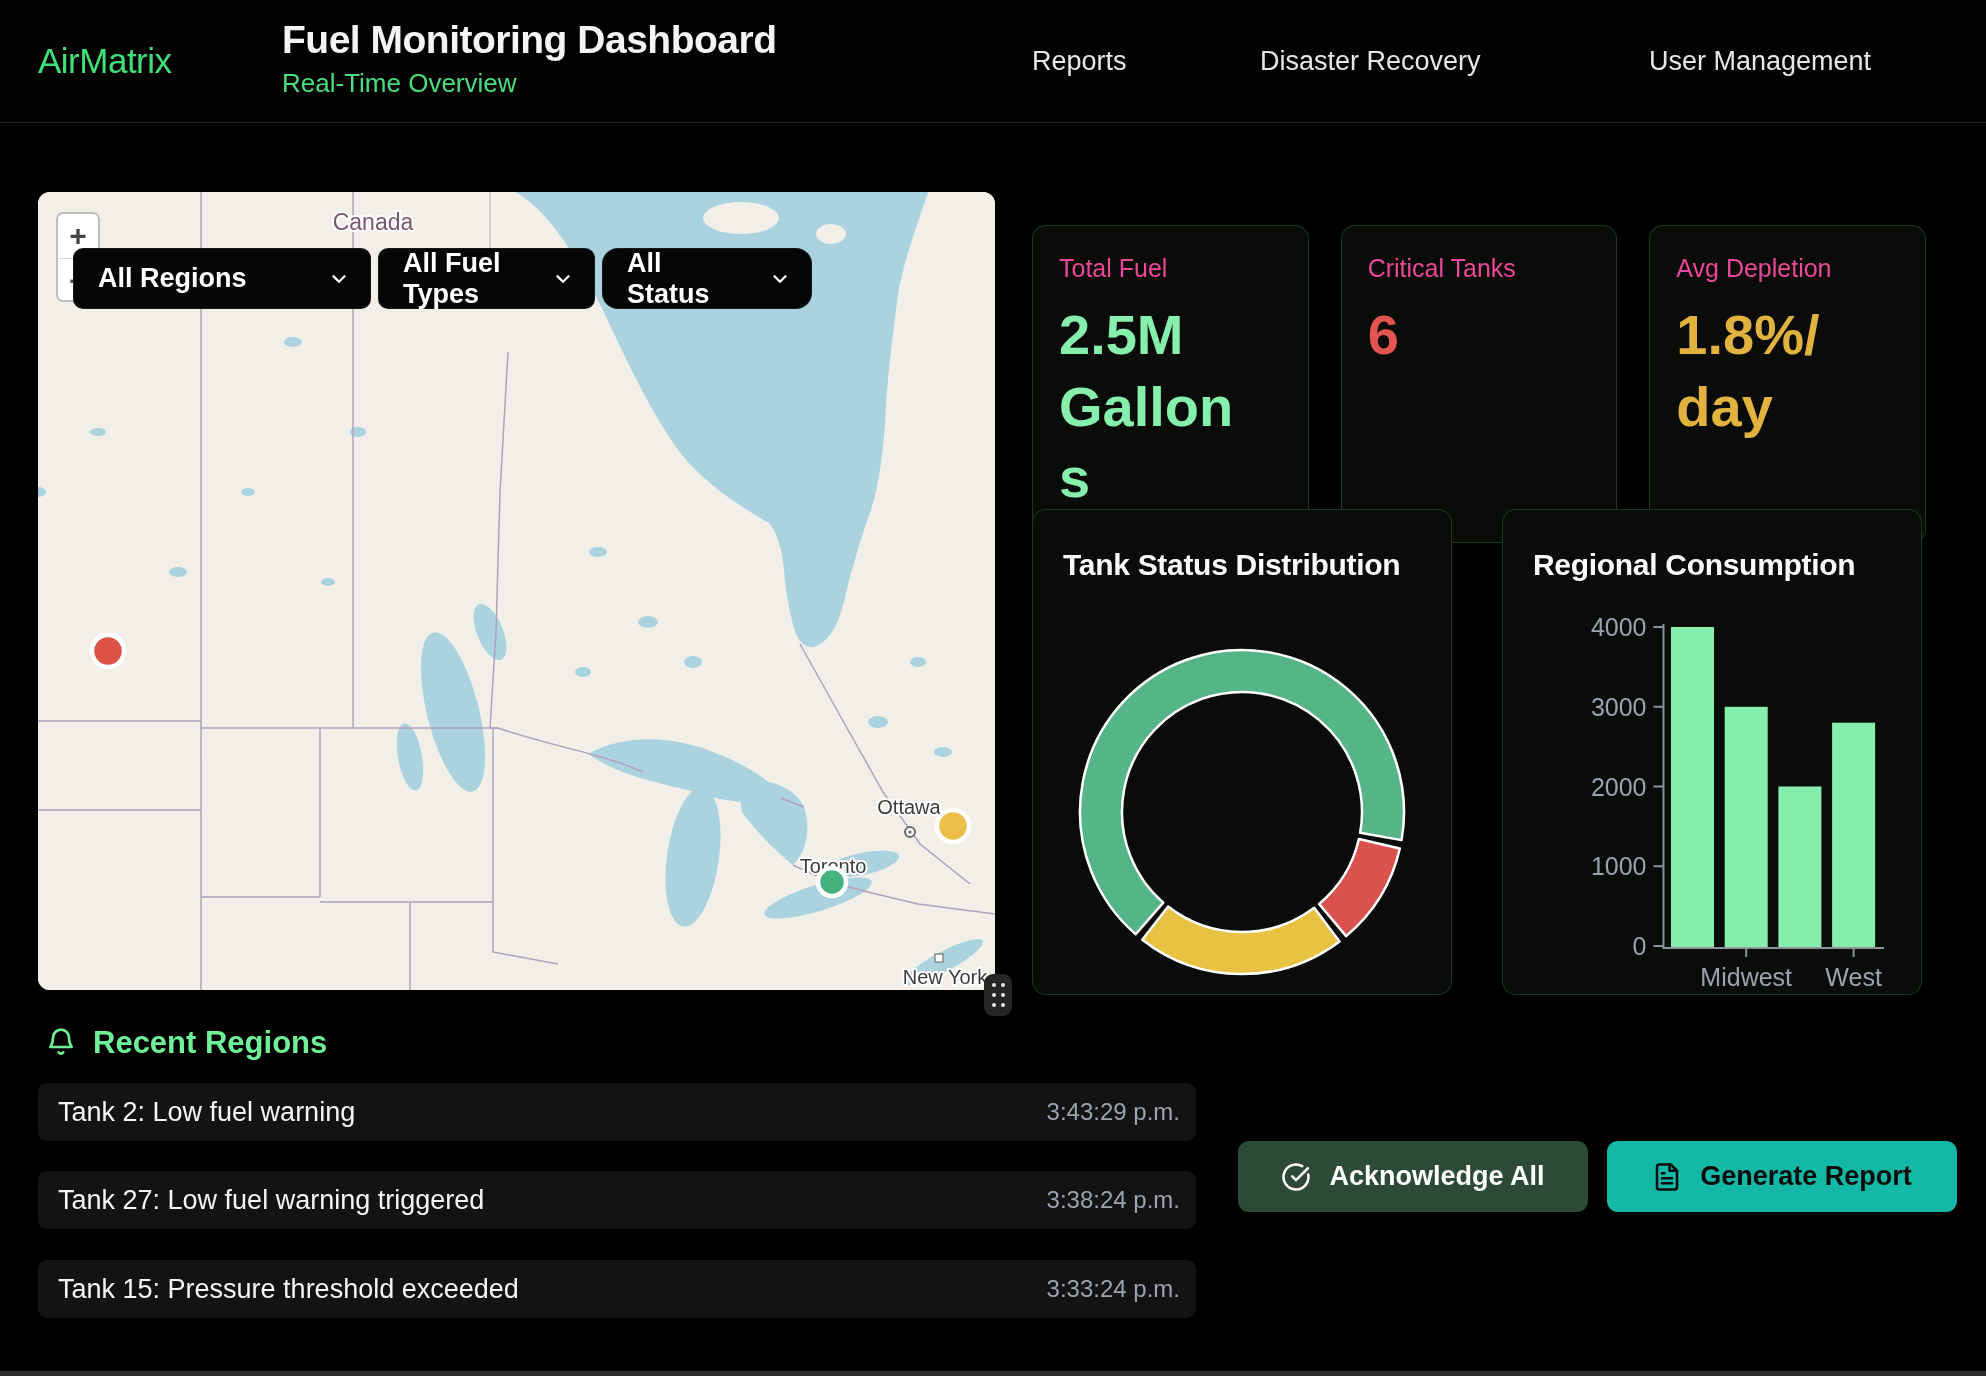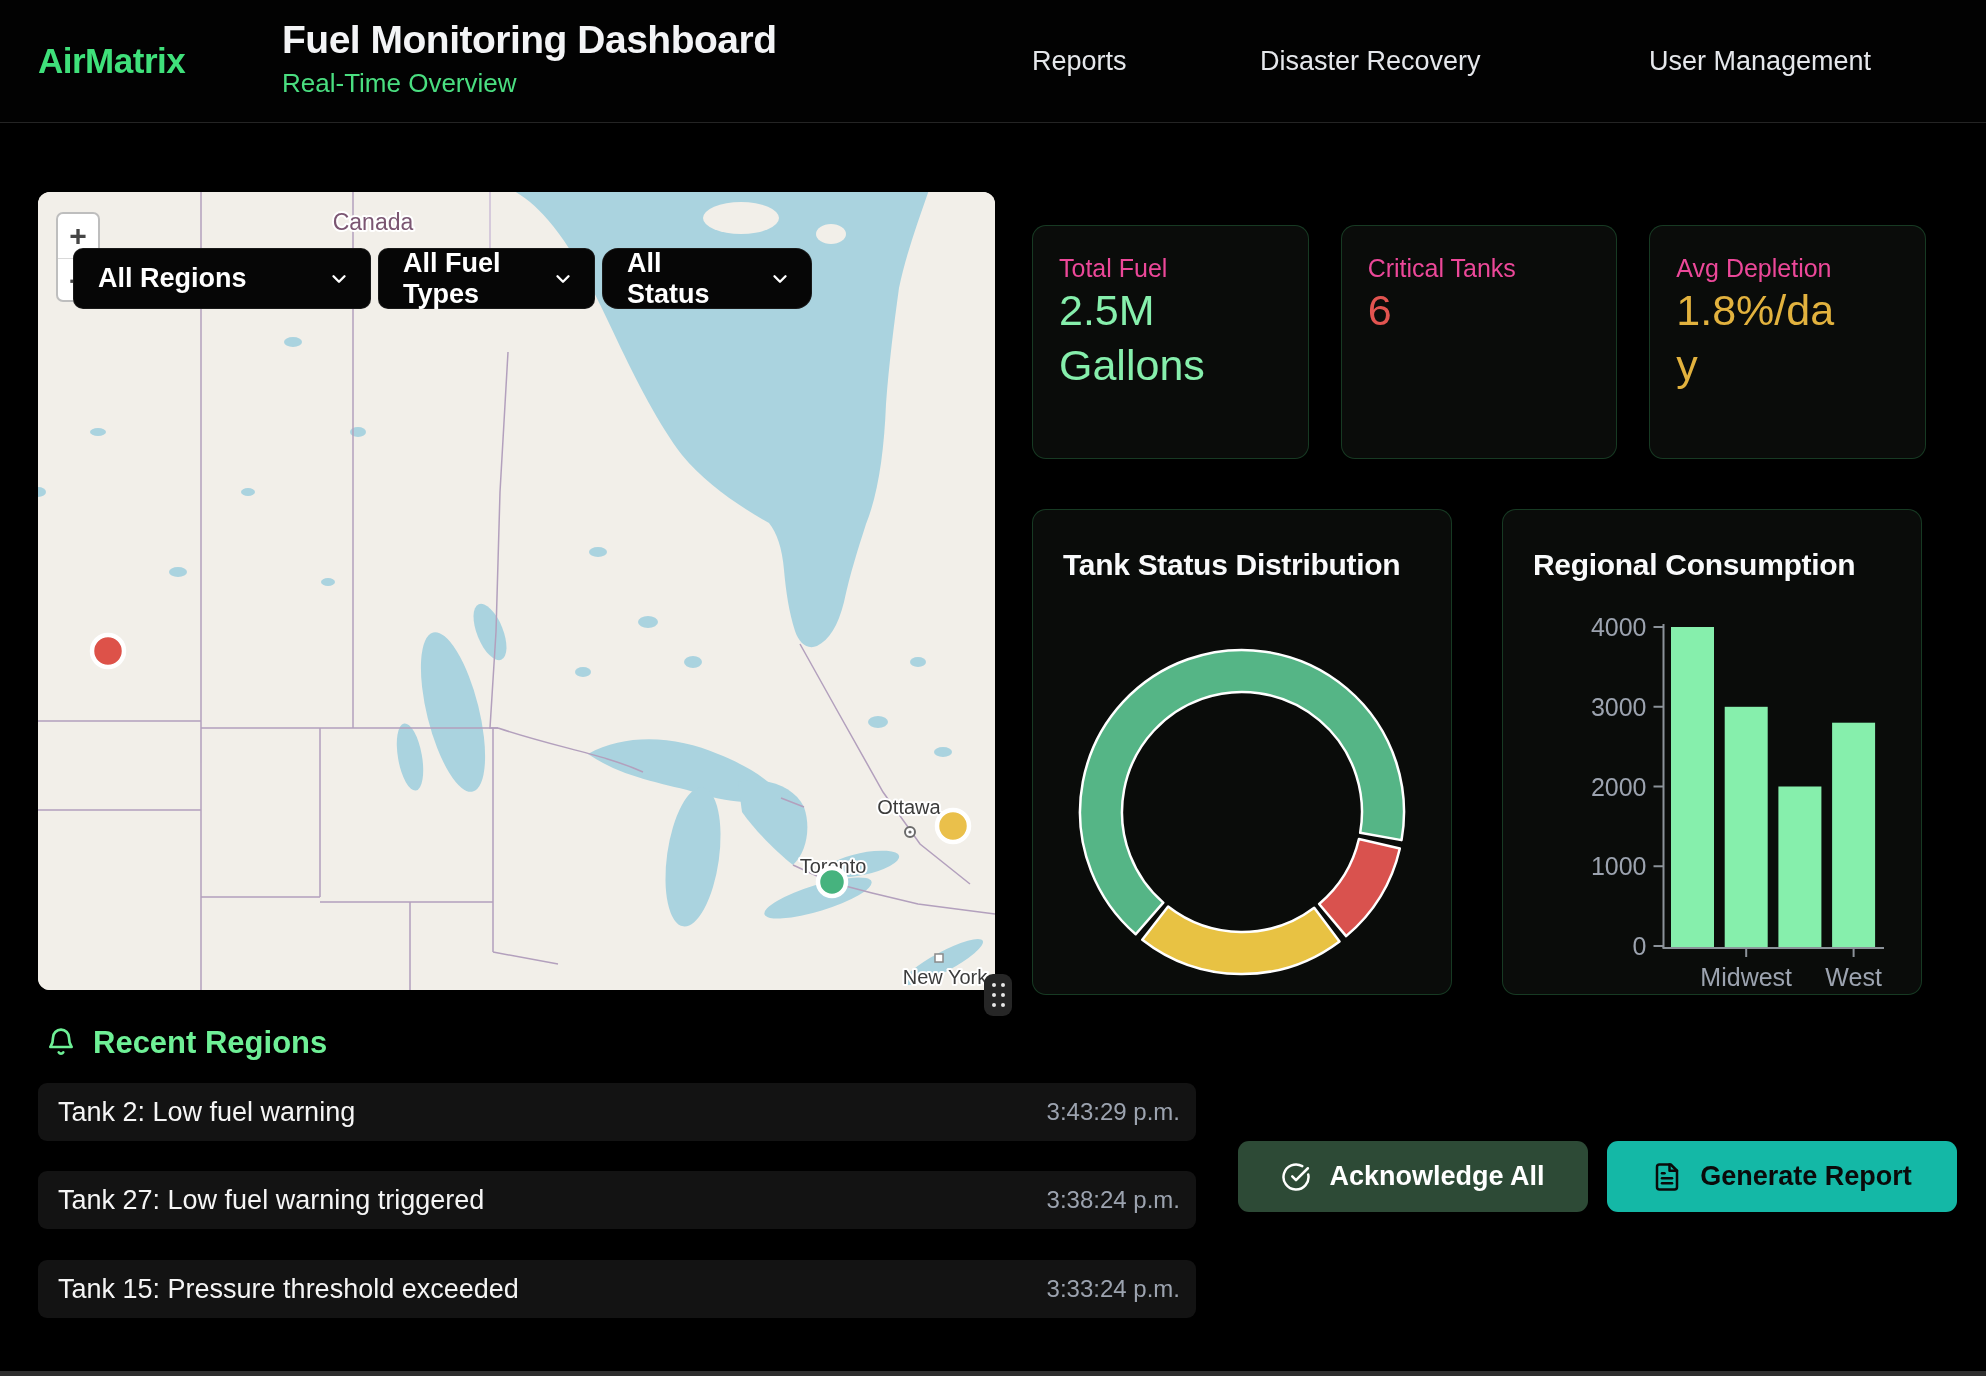--- a/index.html
+++ b/index.html
@@ -4,21 +4,21 @@
 <style>
   html,body{margin:0;padding:0;background:#000;}
   *{box-sizing:border-box;}
   .screen{position:relative;width:1986px;height:1376px;background:#000;overflow:hidden;
           font-family:"Liberation Sans","DejaVu Sans",sans-serif;color:#fff;}
 
   
   .header{position:absolute;left:0;top:0;width:100%;height:123px;background:#020202;
           border-bottom:1px solid #242424;}
   .logo{position:absolute;left:38px;top:50%;transform:translateY(-50%);
-        font-size:35px;font-weight:700;color:#3fe07a;letter-spacing:-.5px;}
+        font-size:35px;font-weight:400;color:#3fe07a;letter-spacing:-.5px;}
   .title-block{position:absolute;left:282px;top:17px;}
   .page-title{font-size:39px;font-weight:700;color:#f3f4f6;letter-spacing:-.5px;line-height:1.2;}
   .page-subtitle{font-size:26px;font-weight:400;color:#4ade80;margin-top:4px;}
   .nav-item{position:absolute;top:50%;transform:translateY(-50%);font-size:27px;color:#e5e7eb;cursor:pointer;}
   .nav-reports{left:1032px;} .nav-dr{left:1260px;} .nav-um{left:1649px;}
 
   
   .map-card{position:absolute;left:38px;top:192px;width:957px;height:798px;border-radius:12px;
             overflow:hidden;background:#f2efe9;}
   .map-card svg.basemap{position:absolute;left:0;top:0;width:100%;height:100%;}
@@ -37,21 +37,21 @@
   .resize-handle{position:absolute;left:984px;top:974px;width:28px;height:42px;background:#262626;
                  border-radius:9px;z-index:6;}
   .resize-handle i{position:absolute;width:4px;height:4px;border-radius:50%;background:#e8e8e8;}
 
   
   .stats-row{position:absolute;left:1032px;top:225px;width:894px;height:234px;
              display:grid;grid-template-columns:1fr 1fr 1fr;gap:32px;}
   .card{background:#0a0c0a;border:1px solid rgba(74,222,128,.22);border-radius:14px;}
   .stat-card{padding:28px 26px;}
   .stat-label{font-size:25px;color:#ec4899;}
-  .stat-value{margin-top:0;font-size:43px;font-weight:400;line-height:1.28;max-width:175px;
+  .stat-value{margin-top:16px;font-size:56px;font-weight:700;line-height:1.28;max-width:175px;
               overflow-wrap:break-word;}
 
   
   .chart-card{position:absolute;top:509px;width:420px;height:486px;}
   .donut-card{left:1032px;} .bar-card{left:1502px;}
   .chart-title{position:absolute;left:30px;top:38px;font-size:30px;font-weight:700;color:#f9fafb;
                letter-spacing:-.3px;}
   .chart-card svg.plot{position:absolute;left:0;top:0;width:420px;height:486px;}
 
   

